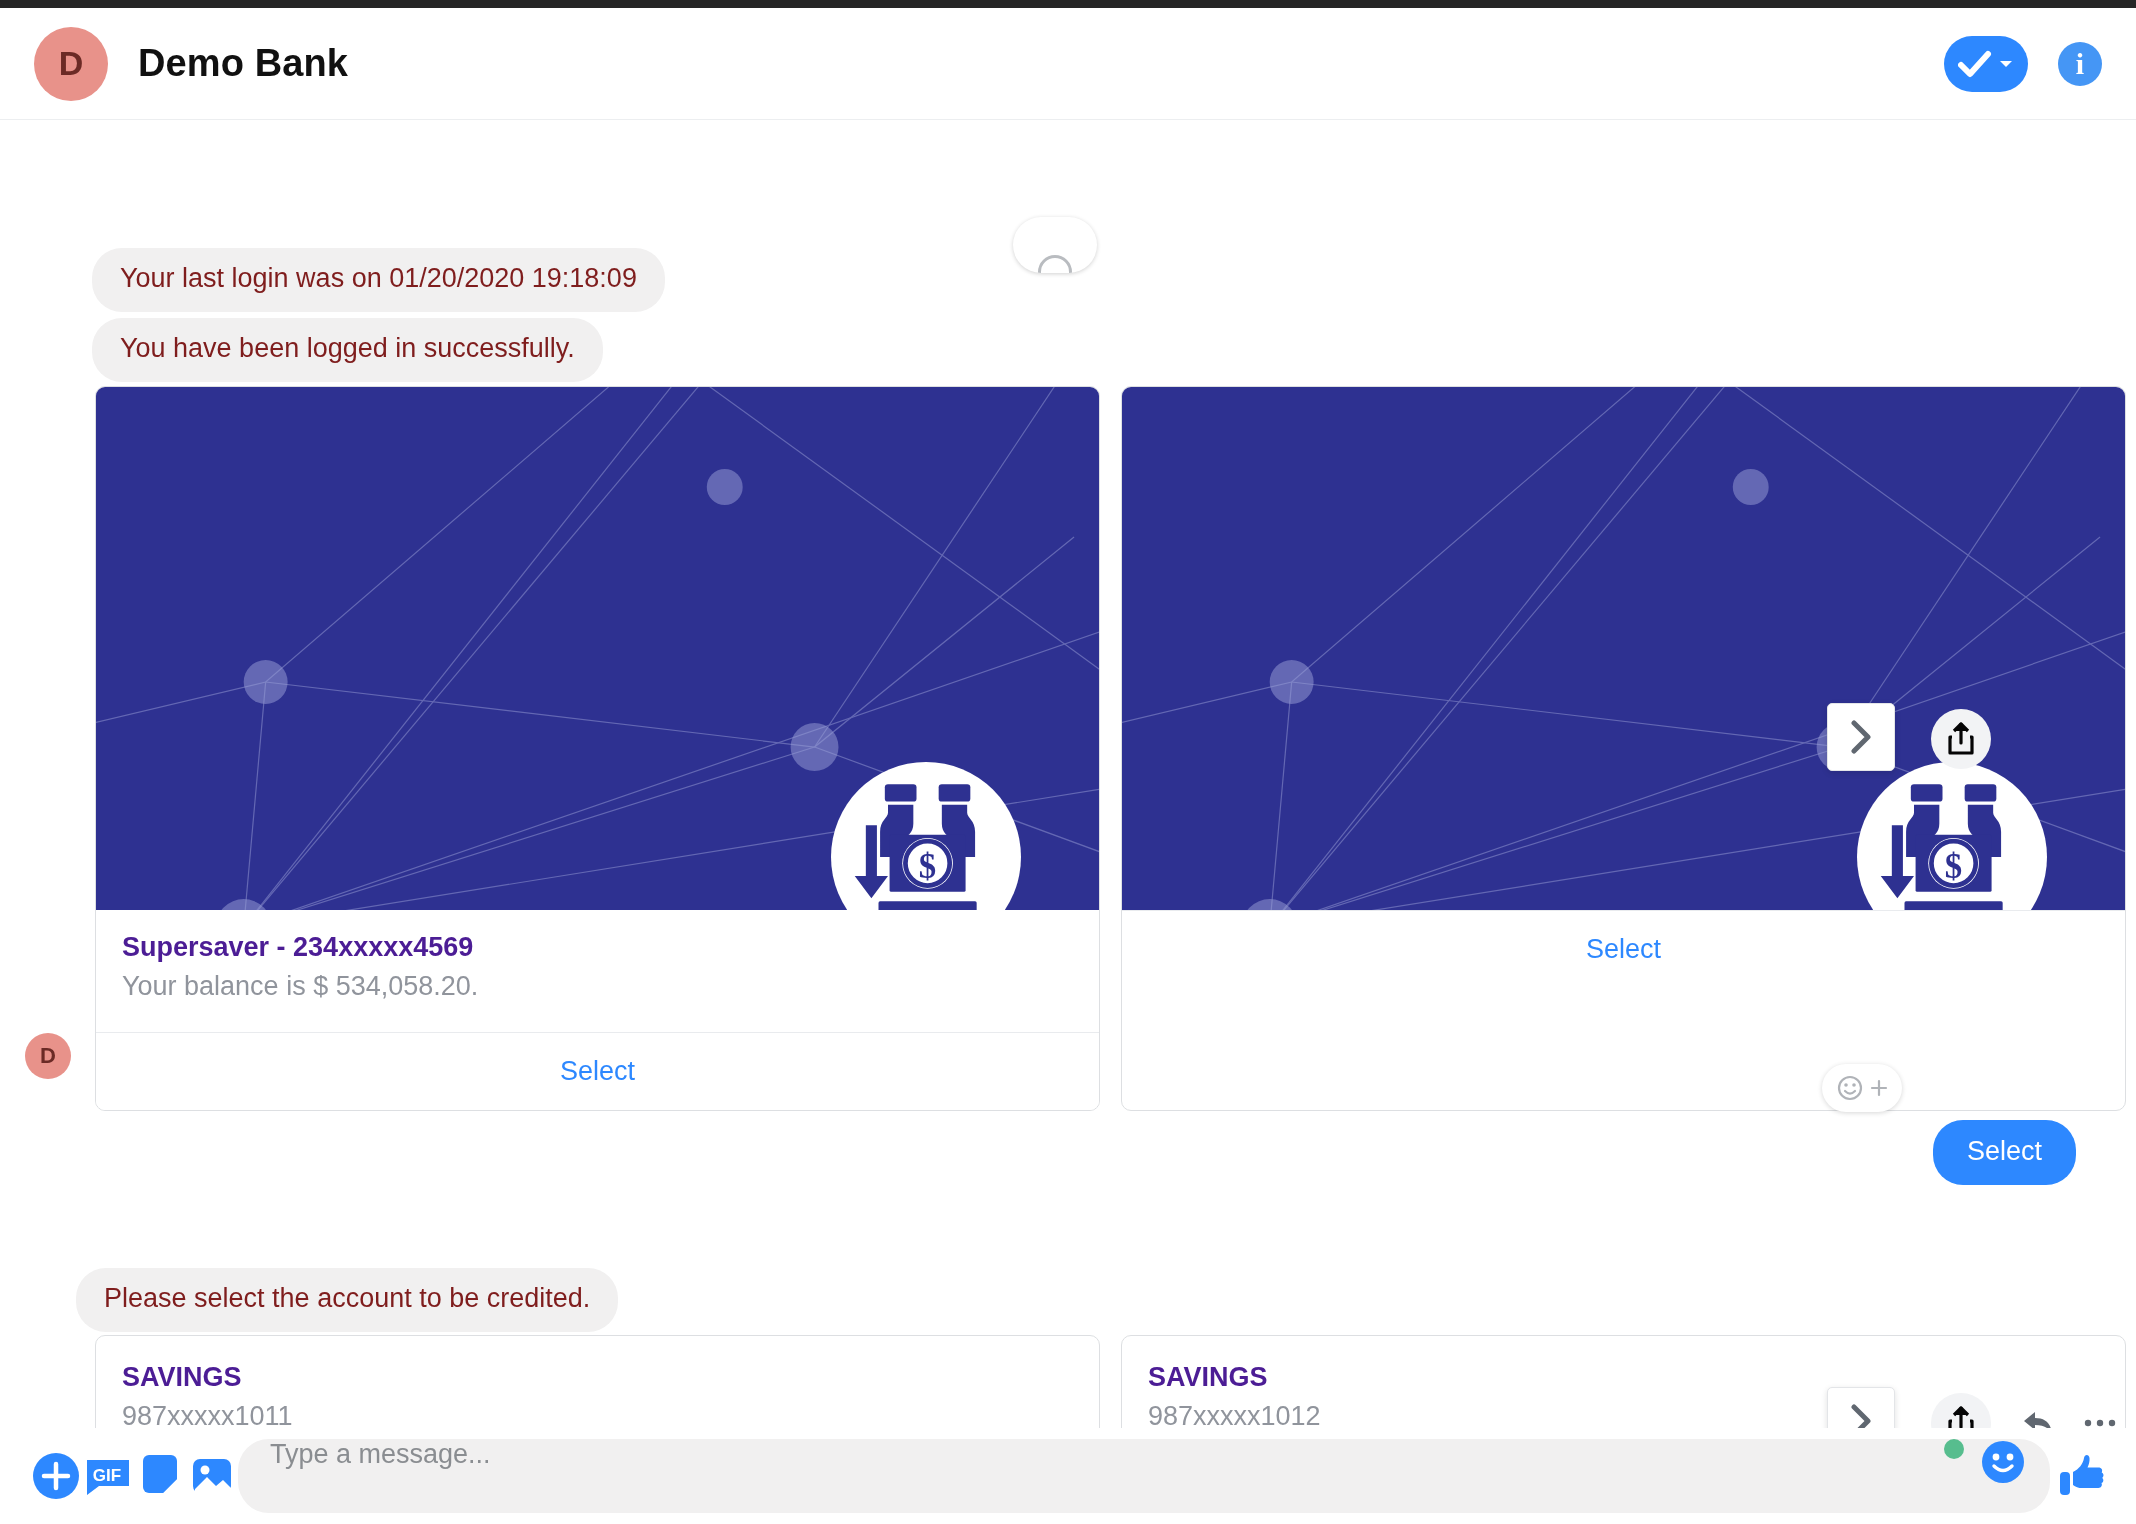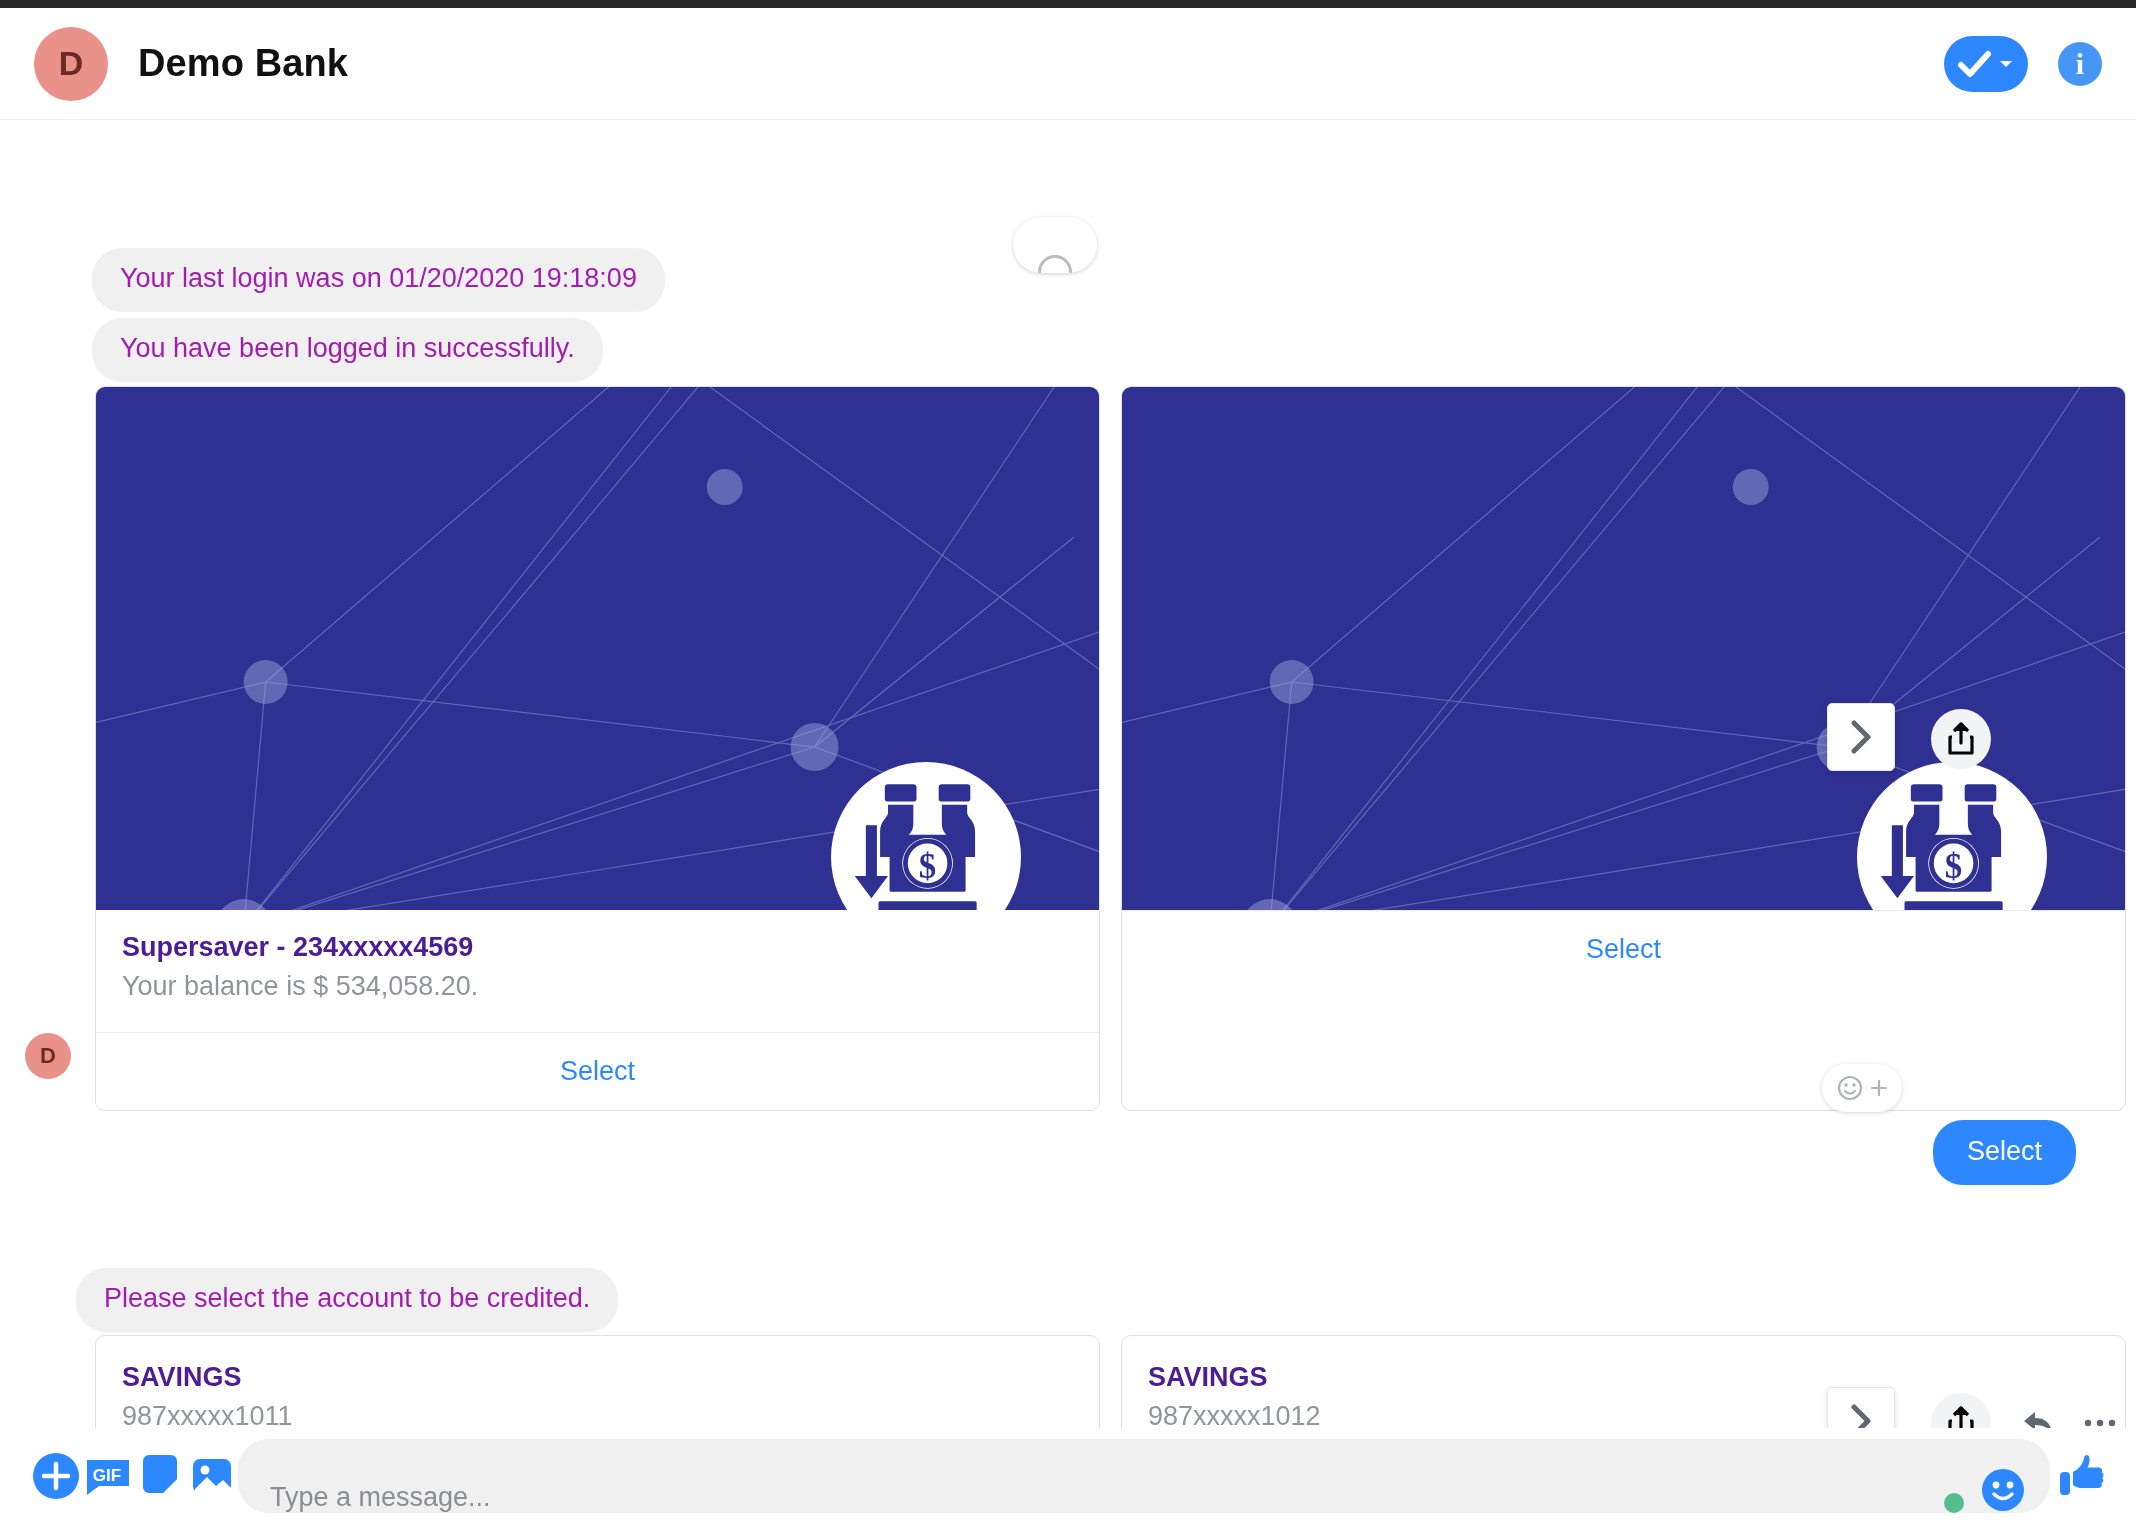--- a/index.html
+++ b/index.html
@@ -71,21 +71,21 @@
   .thread {
     position: relative;
     flex: 1 1 auto;
     overflow: hidden;
     background: #fff;
     padding: 0 0 0 0;
   }
 
   .bubble {
     background: #f1f0f0;
-    color: #a21caf;
+    color: #7f1d1d;
     border-radius: 30px;
     font-size: 27px;
     padding: 14px 28px 16px 28px;
     display: inline-block;
     line-height: 1.25;
     white-space: nowrap;
   }
   .bubble-row { position: absolute; }
 
   
@@ -215,21 +215,21 @@
     background: #fff;
     position: relative;
     z-index: 40;
   }
   .ctool { width: 52px; height: 52px; display:flex; align-items:center; justify-content:center; cursor:pointer; flex:0 0 52px;}
   .input-wrap {
     flex: 1 1 auto;
     height: 74px;
     background: #f1f0f0;
     border-radius: 31px;
-    display: flex; align-items: flex-end;
+    display: flex; align-items: flex-start;
     padding: 0 24px 0 32px;
     position: relative;
   }
   .input-wrap input {
     flex: 1 1 auto;
     border: none; outline: none; background: transparent;
     font-size: 27px; color: #1c1e21;
     font-family: "Liberation Sans", sans-serif;
   }
   .input-wrap input::placeholder { color: #8a8d91; }

